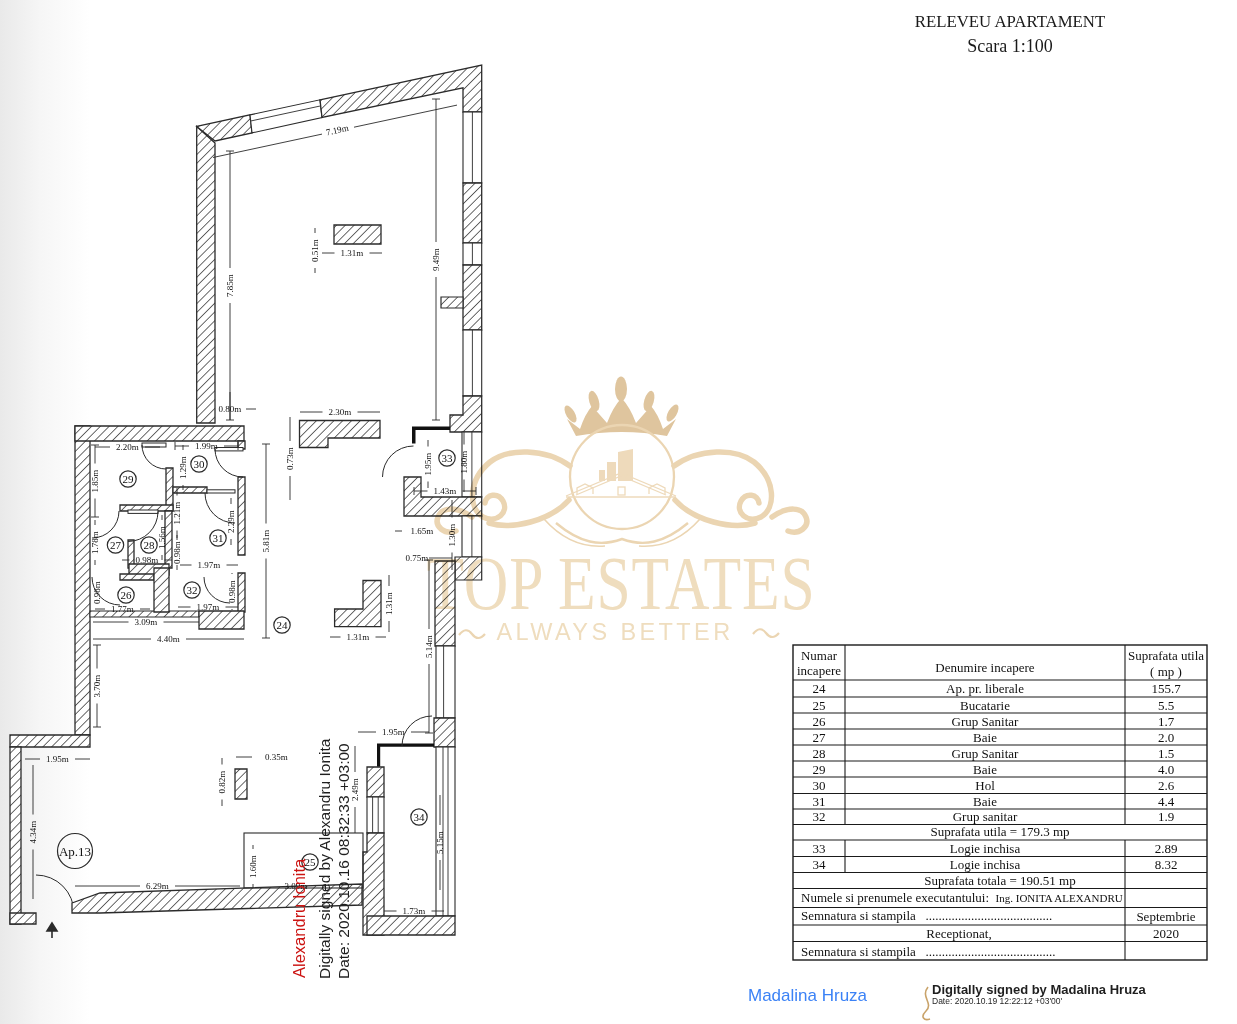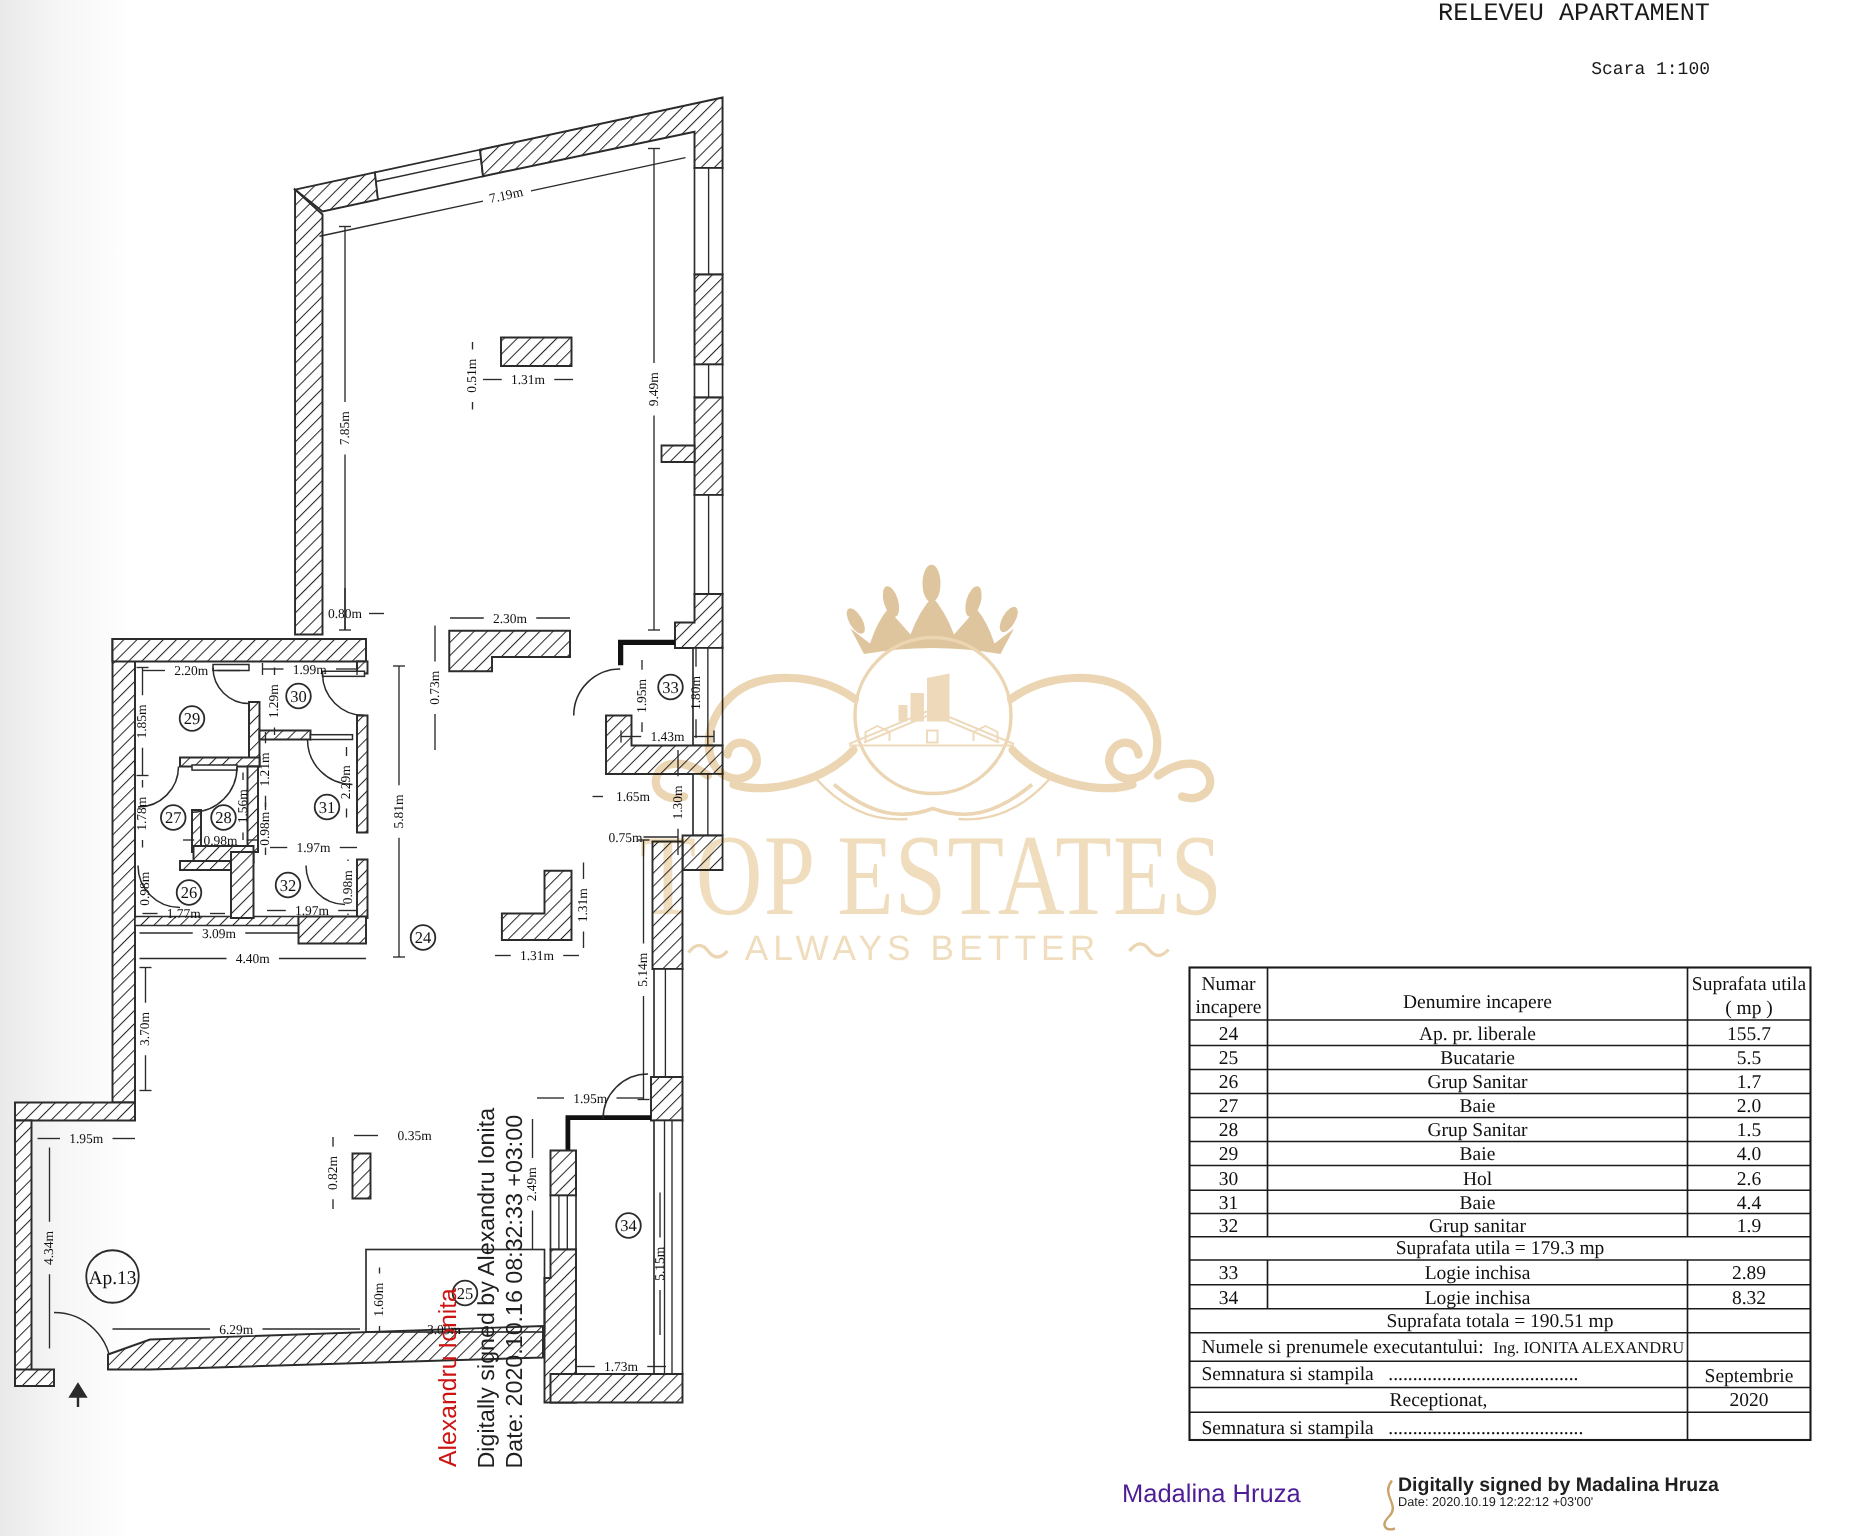--- a/index.html
+++ b/index.html
@@ -1,20 +1,20 @@
 <!DOCTYPE html>
 <html><head><meta charset="utf-8"><title>Releveu apartament</title>
 <style>
  html,body{margin:0;padding:0;width:1237px;height:1024px;background:#fff;overflow:hidden}
  .dim{font-family:"Liberation Serif",serif;fill:#111}
  #page{position:relative;width:1237px;height:1024px;background:#fff;font-family:"Liberation Sans",sans-serif}
  #shade{position:absolute;left:0;top:0;width:90px;height:1024px;background:linear-gradient(90deg,#e9e9e9 0,#f6f6f6 45%,#fff 100%)}
- #title{position:absolute;left:880px;top:0;width:260px;text-align:right;font-family:Liberation Mono, monospace;color:#1a1a1a}
+ #title{position:absolute;left:880px;top:12px;width:260px;text-align:center;font-family:Liberation Serif, serif;color:#1a1a1a}
  #title .l1{font-size:16.8px}
- #title .l2{font-size:12px;margin-top:20px}
+ #title .l2{font-size:18px;margin-top:4px}
  .sig{position:absolute;font-family:"Liberation Sans",sans-serif;color:#1f1f1f}
 </style></head>
 <body>
 <div id="page">
 
 <div id="shade"></div>
 
 <div id="title">
       <div class="l1">RELEVEU APARTAMENT</div>
       <div class="l2">Scara 1:100</div>
@@ -549,19 +549,19 @@
       <text x="959.0" y="937.5" font-family="Liberation Serif, serif" font-size="13" fill="#111" text-anchor="middle">Receptionat,</text>
       <text x="1166.0" y="937.5" font-family="Liberation Serif, serif" font-size="13" fill="#111" text-anchor="middle">2020</text>
       <text x="801" y="956" font-family="Liberation Serif, serif" font-size="13" fill="#111" text-anchor="start">Semnatura si stampila&nbsp;&nbsp; ........................................</text>
 </svg>
 
 <div class="sig" style="left:290px;top:978px;transform:rotate(-90deg);transform-origin:0 0;color:#cc1412;font-size:16.5px;white-space:nowrap">Alexandru Ionita</div>
 
 <div class="sig" style="left:316px;top:979px;transform:rotate(-90deg);transform-origin:0 0;font-size:15.5px;white-space:nowrap">Digitally signed by Alexandru Ionita</div>
 <div class="sig" style="left:335px;top:979px;transform:rotate(-90deg);transform-origin:0 0;font-size:15.5px;white-space:nowrap">Date: 2020.10.16 08:32:33 +03:00</div>
 
-<div class="sig" style="left:748px;top:986px;font-size:17px;color:#4c1d95">Madalina Hruza</div>
+<div class="sig" style="left:748px;top:986px;font-size:17px;color:#3b82f6">Madalina Hruza</div>
 <div class="sig" style="left:932px;top:982px;font-size:13px;font-weight:bold">Digitally signed by Madalina Hruza</div>
 <div class="sig" style="left:932px;top:996px;font-size:8.5px">Date: 2020.10.19 12:22:12 +03'00'</div>
 
 <svg width="30" height="40" style="position:absolute;left:914px;top:985px">
       <path d="M14,2 C6,12 20,18 12,26 C6,32 10,36 16,34" fill="none" stroke="#c9a36a" stroke-width="1.6"></path>
     </svg>
 </div>
 </body></html>

